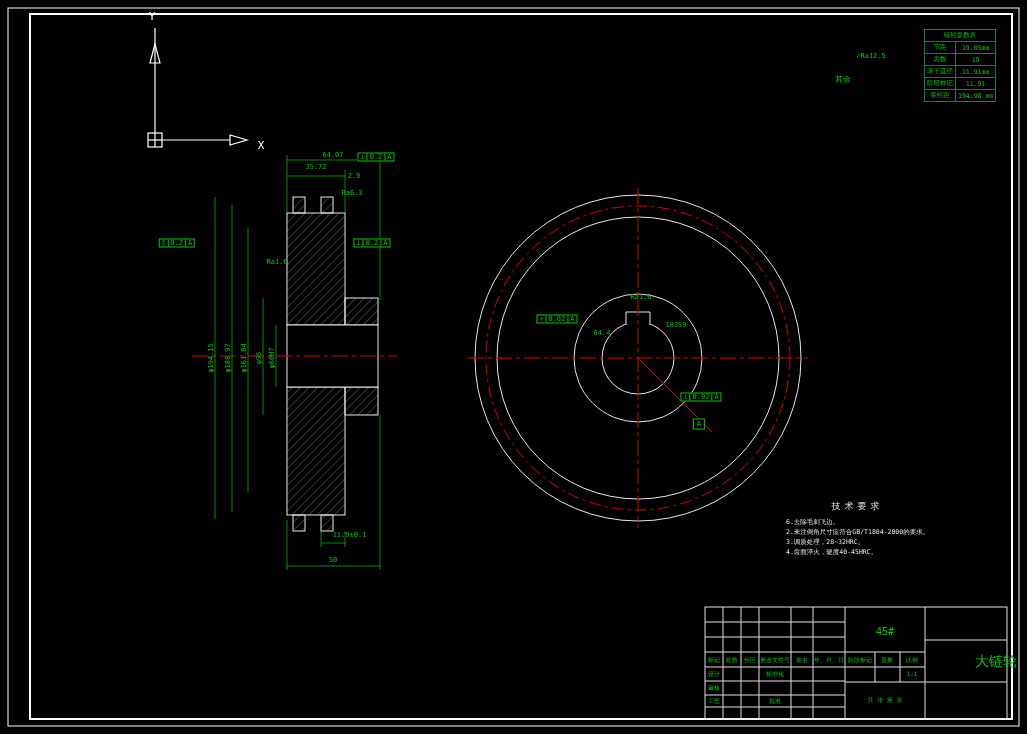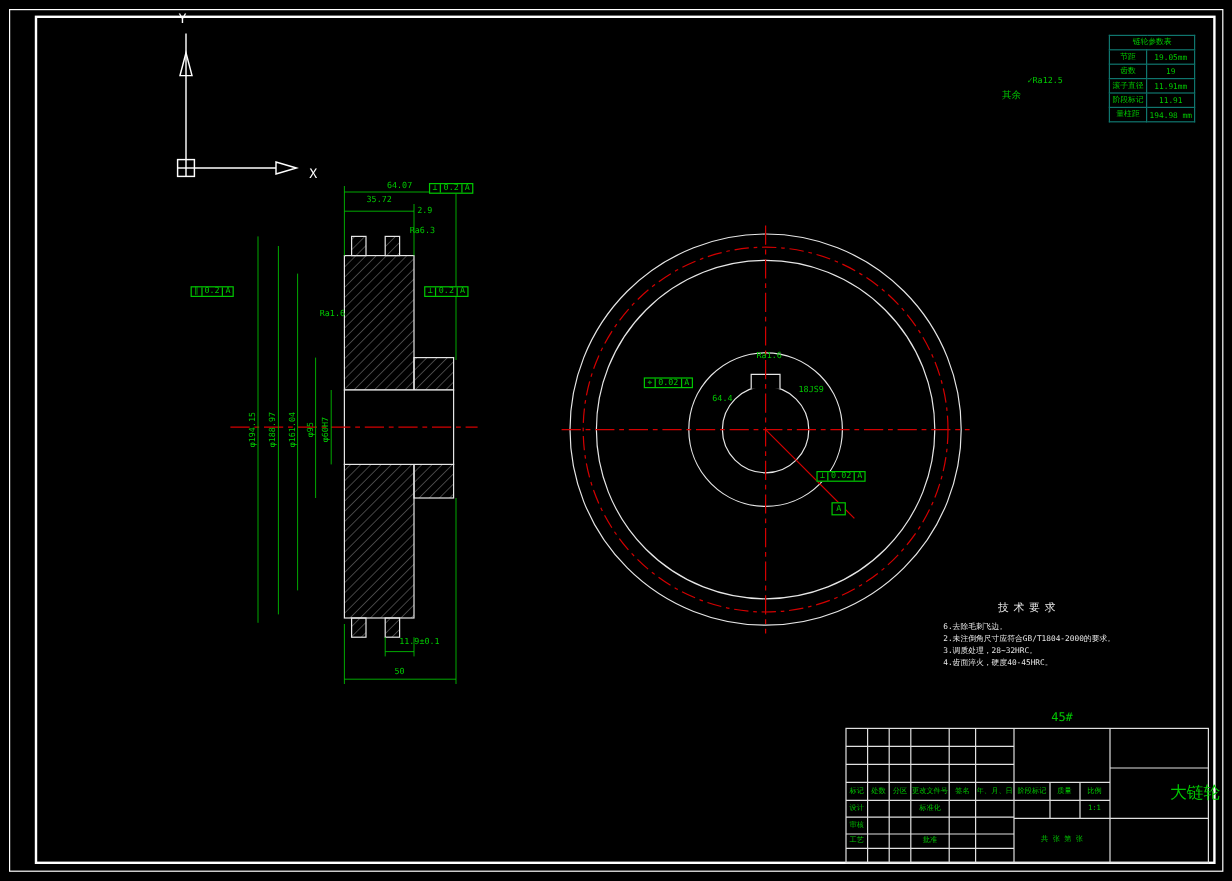--- a/index.html
+++ b/index.html
@@ -182,22 +182,22 @@
       <div class="ann frame" style="left: 177px; top: 243px; transform: translate(-50%, -50%);">
         <span>∥</span>
         <span>0.2</span>
         <span>A</span>
       </div>
       <div class="ann frame" style="left: 372px; top: 243px; transform: translate(-50%, -50%);">
         <span>⊥</span>
         <span>0.2</span>
         <span>A</span>
       </div>
-      <div class="ann" style="left: 871px; top: 68px; transform: translate(-50%, -50%);">✓Ra12.5</div>
-      <div class="ann" style="left: 843px; top: 80px; font-size: 8px; transform: translate(-50%, -50%);">其余</div>
+      <div class="ann" style="left: 871px; top: 56px; transform: translate(-50%, -50%);">✓Ra12.5</div>
+      <div class="ann" style="left: 843px; top: 80px; font-size: 8px; transform: translate(-50%, -50%); font-family: Liberation Mono, monospace;">其余</div>
       <div class="ann frame" style="left: 557px; top: 319px; transform: translate(-50%, -50%);">
         <span>⌖</span>
         <span>0.02</span>
         <span>A</span>
       </div>
       <div class="ann" style="left: 641px; top: 297px; transform: translate(-50%, -50%);">Ra1.6</div>
       <div class="ann" style="left: 676px; top: 325px; transform: translate(-50%, -50%);">18JS9</div>
       <div class="ann" style="left: 602px; top: 333px; transform: translate(-50%, -50%);">64.4</div>
       <div class="ann frame" style="left: 701px; top: 397px; transform: translate(-50%, -50%);">
         <span>⊥</span>
@@ -214,17 +214,17 @@
       <div class="ann" style="left: 714px; top: 674px; font-size: 6px; transform: translate(-50%, -50%);">设计</div>
       <div class="ann" style="left: 775px; top: 674px; font-size: 6px; transform: translate(-50%, -50%);">标准化</div>
       <div class="ann" style="left: 714px; top: 688px; font-size: 6px; transform: translate(-50%, -50%);">审核</div>
       <div class="ann" style="left: 714px; top: 701px; font-size: 6px; transform: translate(-50%, -50%);">工艺</div>
       <div class="ann" style="left: 775px; top: 701px; font-size: 6px; transform: translate(-50%, -50%);">批准</div>
       <div class="ann" style="left: 860px; top: 660px; font-size: 6px; transform: translate(-50%, -50%);">阶段标记</div>
       <div class="ann" style="left: 887px; top: 660px; font-size: 6px; transform: translate(-50%, -50%);">质量</div>
       <div class="ann" style="left: 912px; top: 660px; font-size: 6px; transform: translate(-50%, -50%);">比例</div>
       <div class="ann" style="left: 912px; top: 674px; font-size: 6px; transform: translate(-50%, -50%);">1:1</div>
       <div class="ann" style="left: 885px; top: 700px; font-size: 6px; transform: translate(-50%, -50%);">共  张  第  张</div>
-      <div class="ann" style="left: 885px; top: 599px; font-size: 10px; transform: translate(-50%, -50%);">45#</div>
+      <div class="ann" style="left: 885px; top: 632px; font-size: 10px; transform: translate(-50%, -50%);">45#</div>
       <div class="ann" style="left: 996px; top: 661px; font-size: 14px; transform: translate(-50%, -50%);">大链轮</div>
     </div>
 
 </div>
 
 </body></html>

